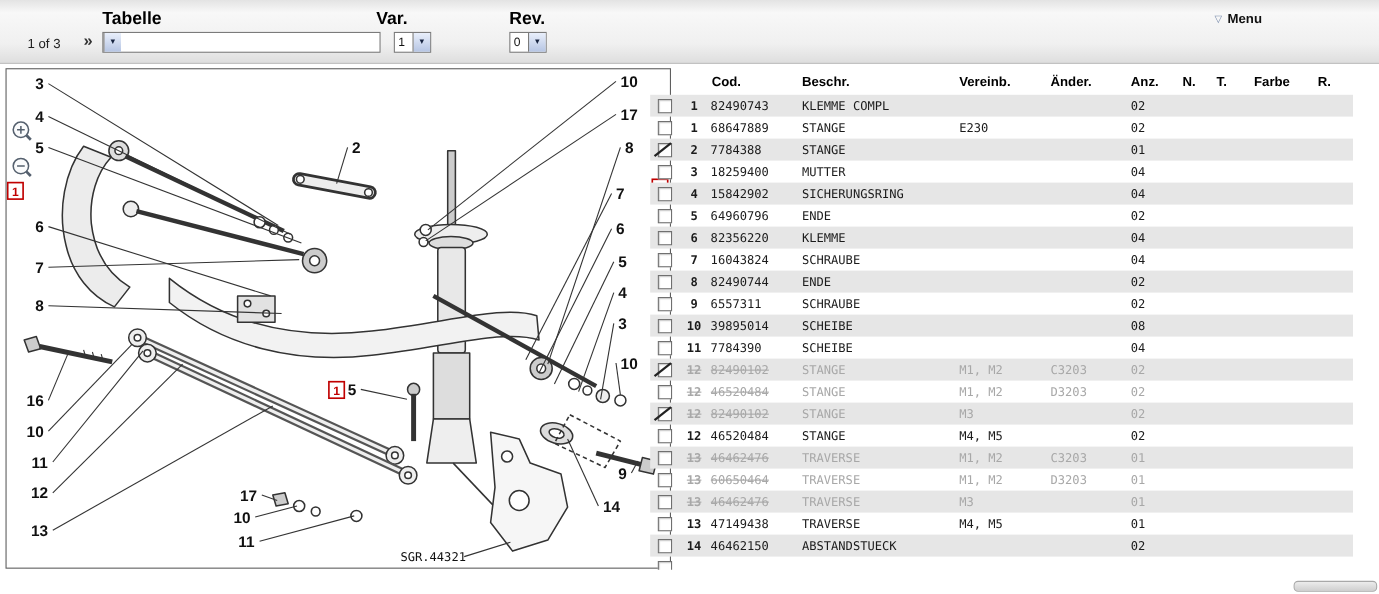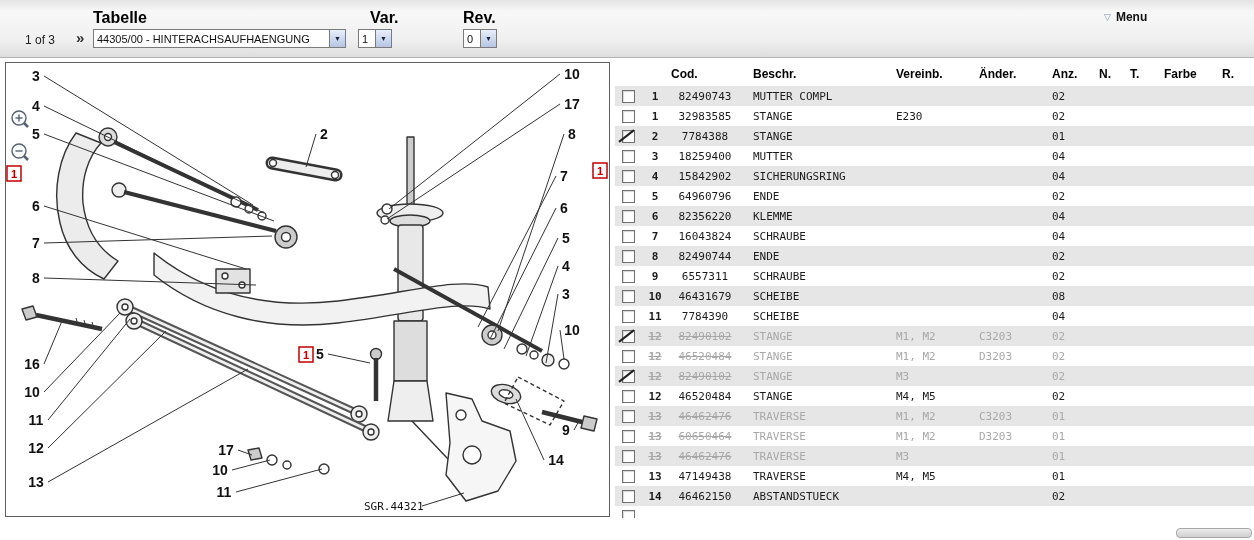--- a/index.html
+++ b/index.html
@@ -6,52 +6,52 @@
   body{width:1254px;height:540px;position:relative;background:#fff;overflow:hidden;
        font-family:"Liberation Sans",sans-serif;}
 
   
   .topbar{position:absolute;left:0;top:0;width:1254px;height:57px;
           background:linear-gradient(180deg,#e3e3e3 0,#f8f8f8 20%,#f0f0f0 70%,#dedede 100%);
           border-bottom:1px solid #b3b3b3;}
   .page-indicator{position:absolute;left:25px;top:33px;font-size:12px;color:#222;}
   .next-btn{position:absolute;left:76px;top:29px;font-size:15px;font-weight:bold;color:#333;cursor:pointer;}
   .fld-label{position:absolute;top:9px;font-size:16px;font-weight:bold;color:#000;}
-  #lbl-tabelle{left:93px;} #lbl-var{left:370px;text-align:center;} #lbl-rev{left:463px;}
+  #lbl-tabelle{left:93px;} #lbl-var{left:342px;text-align:center;} #lbl-rev{left:463px;}
   .select{position:absolute;top:29px;height:19px;border:1px solid #7b7b7b;background:#fff;
           display:flex;align-items:center;box-sizing:border-box;font-size:11px;color:#111;cursor:default;}
   #sel-table{left:93px;width:253px;} #sel-var{left:358px;width:34px;} #sel-rev{left:463px;width:34px;}
   .select .val{flex:1;padding:0 3px;white-space:nowrap;overflow:hidden;}
   .select .arrow{width:15px;align-self:stretch;display:flex;align-items:center;justify-content:center;
                  font-size:7px;color:#17233f;background:linear-gradient(180deg,#e9effb,#b6c5e3);
                  border-left:1px solid #7b7b7b;}
   .menu{position:absolute;left:1104px;top:10px;display:flex;align-items:center;gap:5px;
         font-size:12px;font-weight:bold;color:#111;cursor:pointer;}
   .menu .mi{font-size:9px;color:#7d8fae;font-weight:normal;}
 
   
   .diagram-panel{position:absolute;left:5px;top:62px;width:603px;height:453px;
                  border:1px solid #5f5f5f;background:#fff;}
   .diagram-panel svg{width:100%;height:100%;display:block;}
   .callout{font:bold 14px "Liberation Sans",sans-serif;fill:#101010;text-anchor:middle;}
   .marker-text{font:bold 11px "Liberation Sans",sans-serif;fill:#c00000;text-anchor:middle;}
   .sgr{font:11px "DejaVu Sans Mono",monospace;fill:#111;}
 
   
-  .table-panel{position:absolute;left:615px;top:62px;width:639px;}
+  .table-panel{position:absolute;left:591px;top:62px;width:639px;}
   .thead,.trow{display:grid;grid-template-columns:25px 30px 75px 145px 83px 73px 47px 31px 34px 58px 1fr;}
   .thead{height:24px;align-items:center;font-weight:bold;font-size:12px;color:#000;}
   .hc{padding-left:6px;white-space:nowrap;}
   .hc.k-cod{padding-left:1px;} .hc.k-beschr{padding-left:8px;}
   #rows{height:432px;overflow:hidden;}
   .trow{height:20px;align-items:center;font-family:"DejaVu Sans Mono",monospace;font-size:11px;color:#1b1b1b;}
   .trow:nth-child(odd){background:#e6e6e6;}
   .cell{white-space:nowrap;overflow:hidden;}
   .cell.k-pos{font-weight:bold;text-align:center;}
-  .cell.k-cod{text-align:center;padding-right:5px;}
+  .cell.k-cod{text-align:left;padding-right:5px;}
   .cell.k-beschr{padding-left:8px;}
   .cell.k-vereinb,.cell.k-aender,.cell.k-anz,.cell.k-n,.cell.k-t,.cell.k-farbe,.cell.k-r{padding-left:6px;}
   .cbc{position:relative;display:flex;align-items:center;height:100%;}
   .checkbox{width:11px;height:11px;border:1px solid #707070;background:#fff;margin-left:7px;
             box-shadow:inset 1px 1px 1px #d8d8d8;cursor:pointer;}
   .pen{position:absolute;left:2px;top:3px;width:19px;height:14px;pointer-events:none;}
   .pen::before{content:"";position:absolute;left:0;top:6px;width:19px;height:2px;background:#222;
                transform:rotate(-38deg);}
   .struck .cell{color:#a8a8a8;}
   .struck .cell.k-pos,.struck .cell.k-cod{text-decoration:line-through;}
@@ -61,21 +61,20 @@
 </style>
 </head>
 <body>
 
 <div class="topbar">
   <span class="page-indicator">1 of 3</span>
   <span class="next-btn">»</span>
 
   <span class="fld-label" id="lbl-tabelle">Tabelle</span>
   <div class="select" id="sel-table">
-    <span class="val">44305/00 - HINTERACHSAUFHAENGUNG</span>
     <span class="arrow">▼</span>
   </div>
 
   <span class="fld-label" id="lbl-var">Var.</span>
   <div class="select" id="sel-var">
     <span class="val">1</span>
     <span class="arrow">▼</span>
   </div>
 
   <span class="fld-label" id="lbl-rev">Rev.</span>
@@ -274,35 +273,35 @@
       <span class="hc k-farbe">Farbe</span>
       <span class="hc k-r">R.</span>
     </div>
   <div id="rows">
       <div class="trow">
         <span class="cbc">
           <span class="checkbox"></span>
         </span>
         <span class="cell k-pos">1</span>
         <span class="cell k-cod">82490743</span>
-        <span class="cell k-beschr">MUTTER COMPL</span>
+        <span class="cell k-beschr">KLEMME COMPL</span>
         <span class="cell k-vereinb"></span>
         <span class="cell k-aender"></span>
         <span class="cell k-anz">02</span>
         <span class="cell k-n"></span>
         <span class="cell k-t"></span>
         <span class="cell k-farbe"></span>
         <span class="cell k-r"></span>
       </div>
       <div class="trow">
         <span class="cbc">
           <span class="checkbox"></span>
         </span>
         <span class="cell k-pos">1</span>
-        <span class="cell k-cod">32983585</span>
+        <span class="cell k-cod">68647889</span>
         <span class="cell k-beschr">STANGE</span>
         <span class="cell k-vereinb">E230</span>
         <span class="cell k-aender"></span>
         <span class="cell k-anz">02</span>
         <span class="cell k-n"></span>
         <span class="cell k-t"></span>
         <span class="cell k-farbe"></span>
         <span class="cell k-r"></span>
       </div>
       <div class="trow">
@@ -424,21 +423,21 @@
         <span class="cell k-n"></span>
         <span class="cell k-t"></span>
         <span class="cell k-farbe"></span>
         <span class="cell k-r"></span>
       </div>
       <div class="trow">
         <span class="cbc">
           <span class="checkbox"></span>
         </span>
         <span class="cell k-pos">10</span>
-        <span class="cell k-cod">46431679</span>
+        <span class="cell k-cod">39895014</span>
         <span class="cell k-beschr">SCHEIBE</span>
         <span class="cell k-vereinb"></span>
         <span class="cell k-aender"></span>
         <span class="cell k-anz">08</span>
         <span class="cell k-n"></span>
         <span class="cell k-t"></span>
         <span class="cell k-farbe"></span>
         <span class="cell k-r"></span>
       </div>
       <div class="trow">

